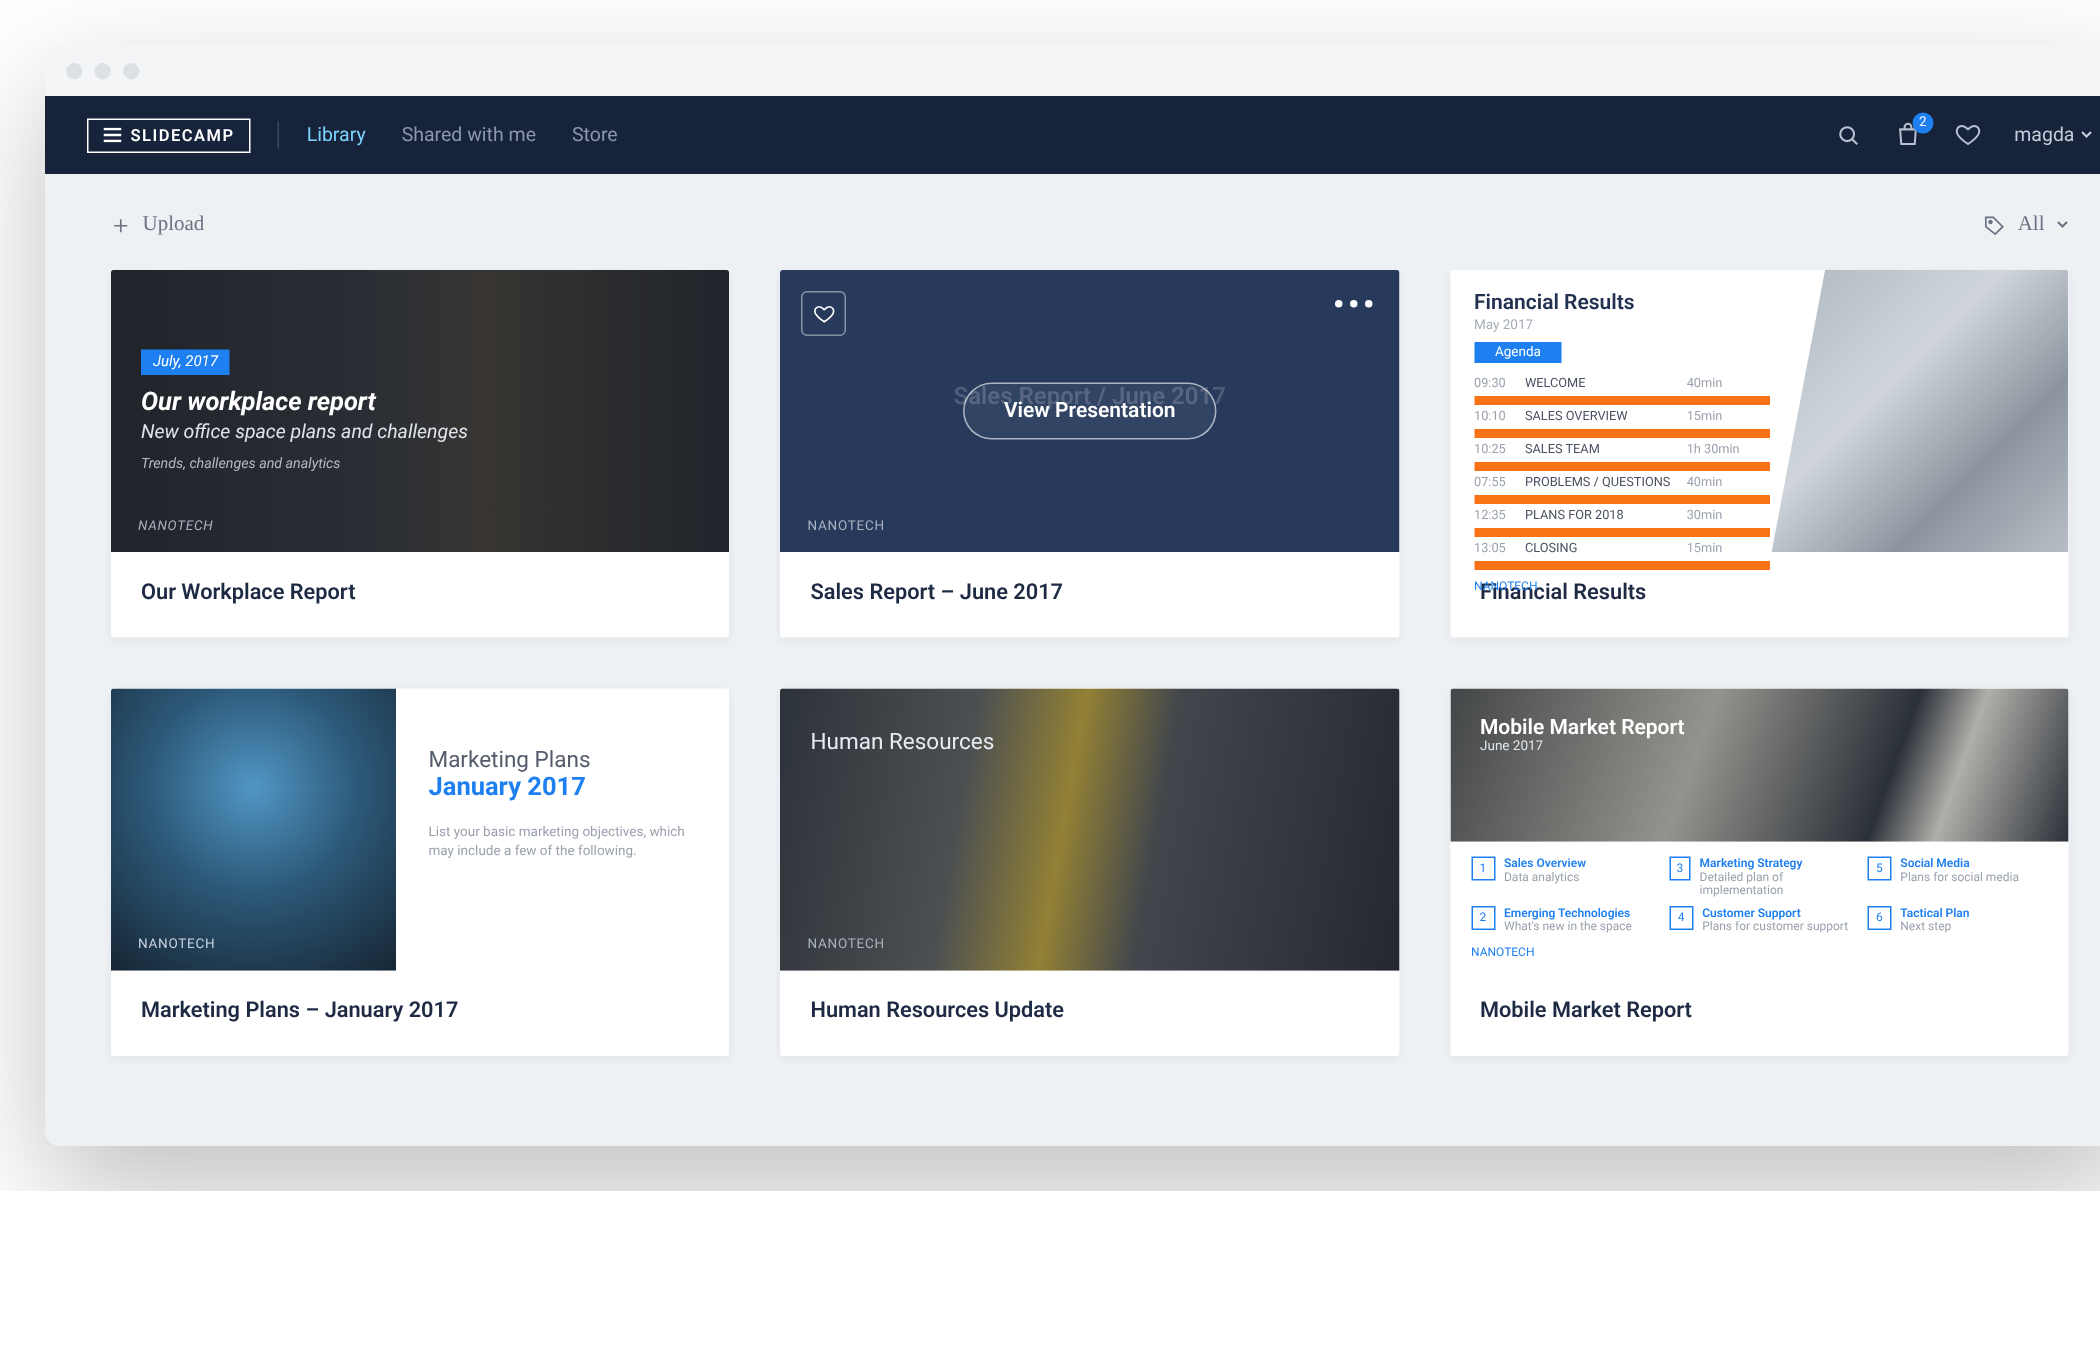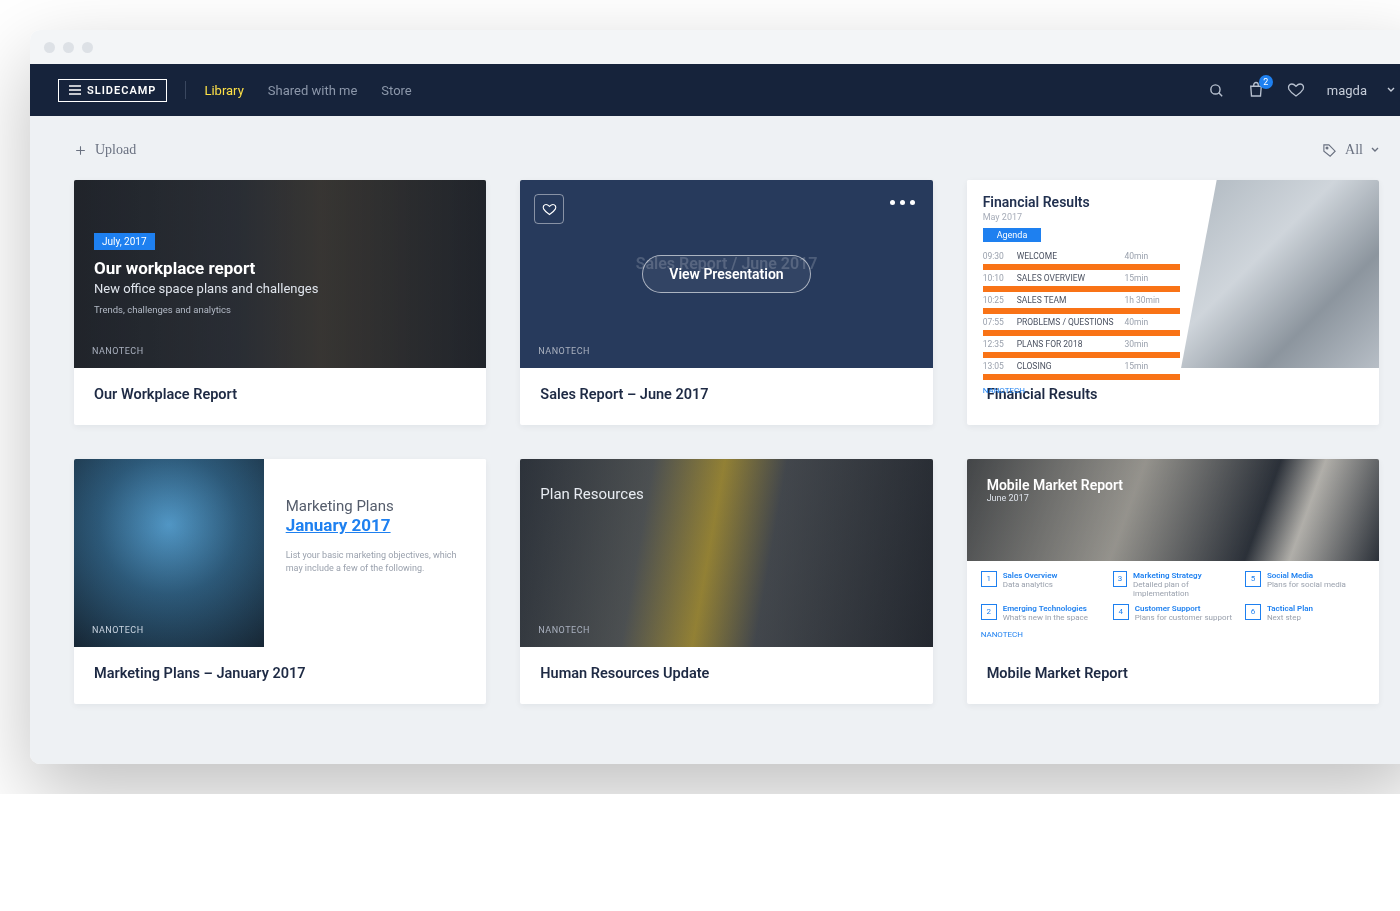--- a/index.html
+++ b/index.html
@@ -42,30 +42,30 @@
     display: flex; align-items: center; gap: 6px;
     border: 1px solid #fff; color:#fff;
     padding: 4px 10px; font-weight: 600; letter-spacing: 1px;
     font-size: 11px;
   }
   .nav-divider {
     width: 1px; height: 18px; background: #3a475f; margin: 0 18px;
   }
   .nav-links { display:flex; gap: 24px; }
   .nav-link { color:#8c97aa; cursor:pointer; }
-  .nav-link.active { color:#fde047; }
+  .nav-link.active { color:#7dd3fc; }
   .nav-right { margin-left:auto; display:flex; align-items:center; gap:22px; }
   .icon-btn { color:#b7c0cf; display:flex; align-items:center; cursor:pointer; position:relative; }
   .badge {
     position:absolute; top:-6px; right:-8px;
     background:#1e80f0; color:#fff; font-size:9px;
     width:14px; height:14px; border-radius:50%;
     display:flex; align-items:center; justify-content:center;
   }
-  .user { color:#c6cdd9; font-size:13px; display:flex; align-items:center; gap:20px; cursor:pointer;}
+  .user { color:#c6cdd9; font-size:13px; display:flex; align-items:center; gap:4px; cursor:pointer;}
   
   .sub-tabs {
     background:#fff; height:68px; display:flex; align-items:center;
     padding: 0 44px; gap:36px; border-bottom:1px solid #e8ebef;
     font-size:14px; color:#55586a;
   }
   .sub-tab { cursor:pointer; height:100%; display:flex; align-items:center; position:relative; }
   .sub-tab.active { color:#1e80f0; font-weight:600; }
   .sub-tab.active::after {
     content:""; position:absolute; bottom:-1px; left:0; right:0;
@@ -93,20 +93,21 @@
     background:#242c3a; display:flex; flex-direction:column; justify-content:center;
     padding: 20px;
   }
   .card-title-bar {
     padding: 18px 20px 22px; font-size:14.5px; color:#1e2a44; font-weight:600;
   }
   
   .thumb-workplace {
     background: linear-gradient(rgba(20,25,35,.45),rgba(20,25,35,.45)),
       linear-gradient(90deg,#2a2d31 0%,#3b3e42 40%,#544c3f 60%,#2a2d31 100%);
+    font-style: italic;
   }
   .badge-date {
     background:#1e80f0; color:#fff; font-size:10px;
     padding:3px 8px; width:max-content; margin-bottom:8px;
   }
   .wp-title { font-size:17px; font-weight:700; }
   .wp-sub   { font-size:13px; color:#dfe4ec; line-height:1.35; margin-top:2px;}
   .wp-tiny  { font-size:9.5px; color:#b3bac6; margin-top:6px;}
   .brand-mark { position:absolute; left:18px; bottom:12px; font-size:9px; color:#aab1bf; letter-spacing:.5px;}
 
@@ -157,21 +158,21 @@
   }
   .mk-left{
     flex:0 0 46%; height:100%;
     background: linear-gradient(rgba(30,60,90,.15),rgba(30,60,90,.15)),
       radial-gradient(circle at 50% 35%, #5aa6d7 0%, #2f5e7e 45%, #15222d 100%);
     position:relative;
   }
   .mk-left .brand-mark{color:#cad4e0;}
   .mk-right{flex:1;padding:38px 22px 0;}
   .mk-right .t1{font-size:15px;color:#545c6b;}
-  .mk-right .t2{font-size:17px;color:#1e80f0;font-weight:700;margin-bottom:14px;text-decoration:underline;}
+  .mk-right .t2{font-size:17px;color:#1e80f0;font-weight:700;margin-bottom:14px;}
   .mk-right .t3{font-size:9px;color:#9aa1ad;line-height:1.4;}
 
   .thumb-hr{
     background:linear-gradient(rgba(20,25,35,.35),rgba(20,25,35,.35)),
       linear-gradient(100deg,#3a4047 0%, #6a6d6a 30%, #d6b83e 46%, #5b5f62 60%, #2c3036 100%);
     justify-content:flex-start; padding-top:26px;
   }
   .hr-t1{font-size:15px;color:#e8ecf2;}
   .hr-t2{font-size:18px;font-weight:700;color:#fff;}
 
@@ -357,21 +358,21 @@
             <div class="t1">Marketing Plans</div>
             <div class="t2">January 2017</div>
             <div class="t3">List your basic marketing objectives, which may include a few of the following.</div>
           </div>
         </div>
         <div class="card-title-bar">Marketing Plans – January 2017</div>
       </div>
 
       <div class="card">
         <div class="thumb thumb-hr">
-          <div class="hr-t1">Plan Resources</div>
+          <div class="hr-t1">Human Resources</div>
           <div class="brand-mark">NANOTECH</div>
         </div>
         <div class="card-title-bar">Human Resources Update</div>
       </div>
 
       <div class="card">
         <div class="thumb thumb-mobile">
           <div class="mob-top">
             <div class="mob-t1">Mobile Market Report</div>
             <div class="mob-t2">June 2017</div>

